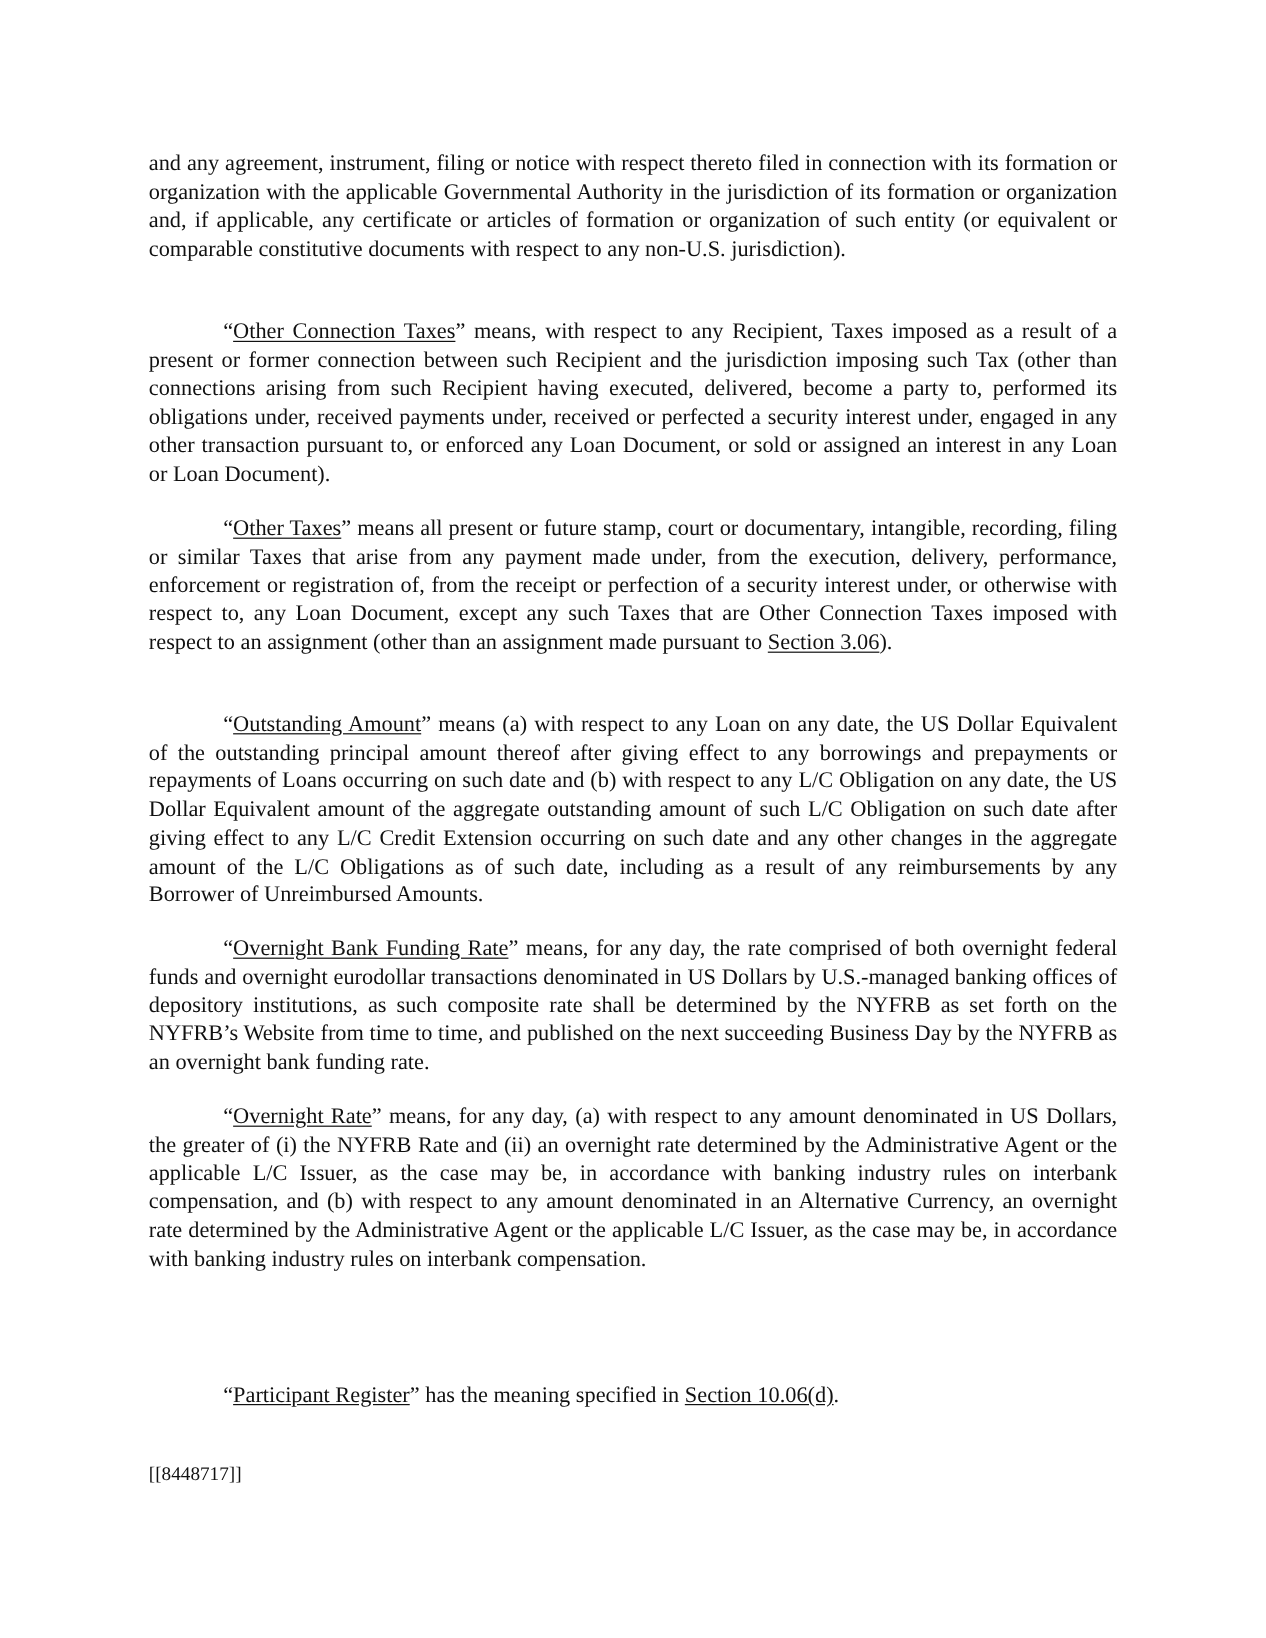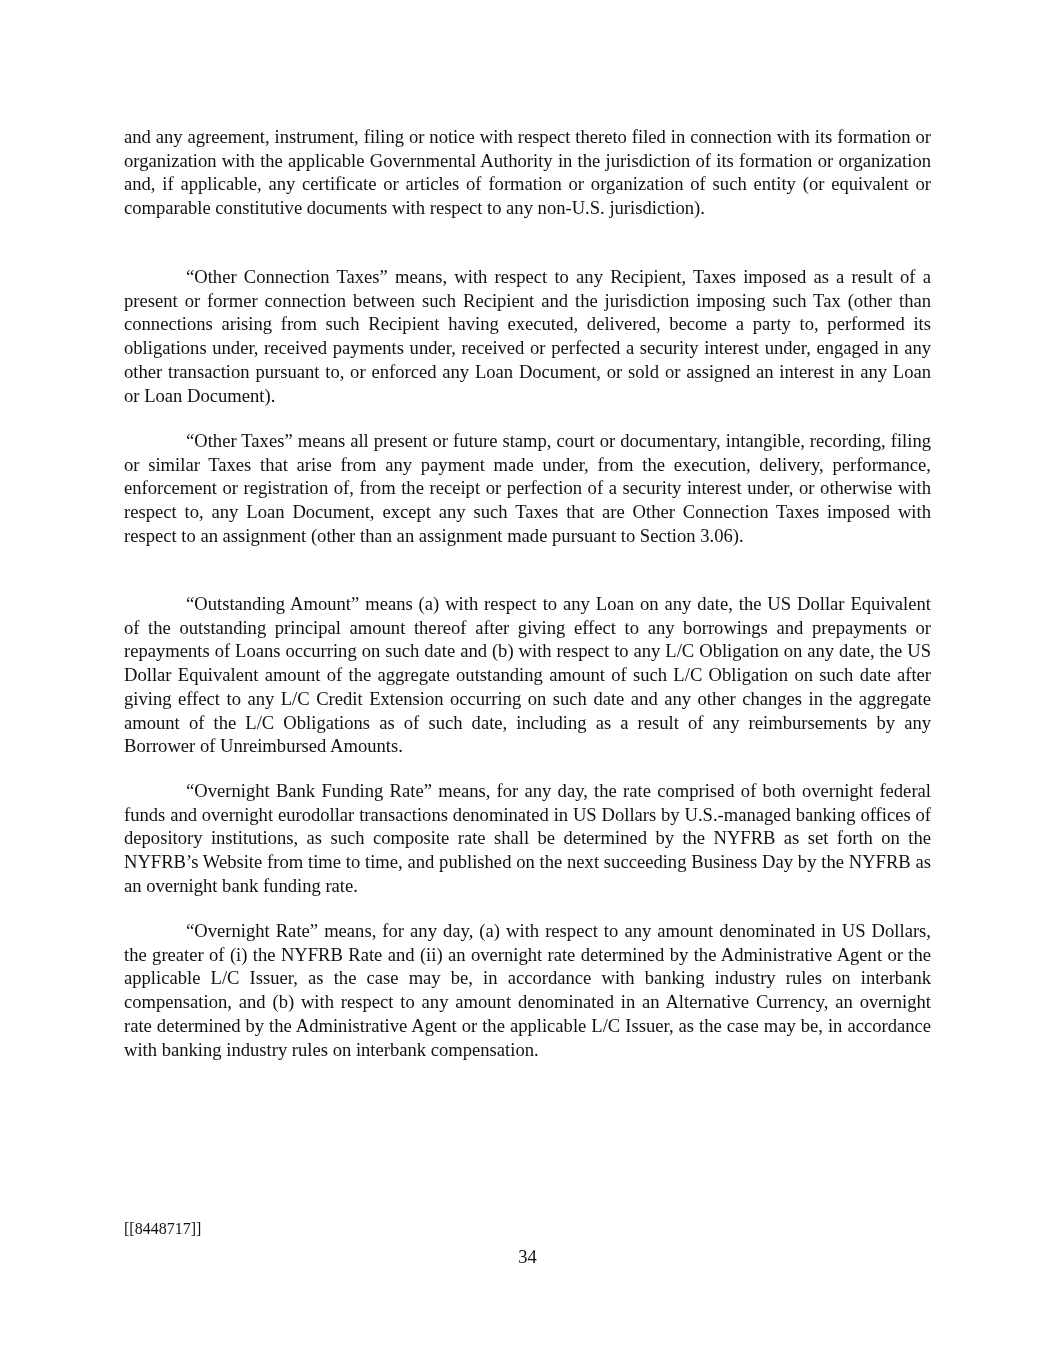--- a/index.html
+++ b/index.html
@@ -7,21 +7,21 @@
   .page {
     position: absolute; left: 0; top: 0; width: 968px; height: 1365px;
     font-family: "Liberation Serif", serif; color: #111;
   }
   .body-text {
     position: absolute; left: 124px; width: 807px;
     font-size: 18.6px; line-height: 23.7px; text-align: justify;
     margin: 0;
   }
   .indent { text-indent: 62px; }
-  .u { text-underline-offset: 2px; }
+  .u { text-decoration: underline; text-underline-offset: 2px; }
   .page-number {
     position: absolute; left: 0; width: 1055px; top: 1246px;
     text-align: center; font-size: 18.6px;
   }
   .doc-id {
     position: absolute; left: 124px; top: 1220px; font-size: 16px;
   }
 </style>
 </head>
 <body>
@@ -34,18 +34,18 @@
 
   <p class="body-text indent" style="top:429px;"><span>“</span><span class="u">Other Taxes</span><span>”</span><span> means all present or future stamp, court or documentary, intangible, recording, filing or similar Taxes that arise from any payment made under, from the execution, delivery, performance, enforcement or registration of, from the receipt or perfection of a security interest under, or otherwise with respect to, any Loan Document, except any such Taxes that are Other Connection Taxes imposed with respect to an assignment (other than an assignment made pursuant to </span><span class="u">Section 3.06</span><span>).</span></p>
 
   <p class="body-text indent" style="top:592px;"><span>“</span><span class="u">Outstanding Amount</span><span>”</span><span> means (a) with respect to any Loan on any date, the US Dollar Equivalent of the outstanding principal amount thereof after giving effect to any borrowings and prepayments or repayments of Loans occurring on such date and (b) with respect to any L/C Obligation on any date, the US Dollar Equivalent amount of the aggregate outstanding amount of such L/C Obligation on such date after giving effect to any L/C Credit Extension occurring on such date and any other changes in the aggregate amount of the L/C Obligations as of such date, including as a result of any reimbursements by any Borrower of Unreimbursed Amounts.</span></p>
 
   <p class="body-text indent" style="top:779px;"><span>“</span><span class="u">Overnight Bank Funding Rate</span><span>”</span><span> means, for any day, the rate comprised of both overnight federal funds and overnight eurodollar transactions denominated in US Dollars by U.S.-managed banking offices of depository institutions, as such composite rate shall be determined by the NYFRB as set forth on the NYFRB’s Website from time to time, and published on the next succeeding Business Day by the NYFRB as an overnight bank funding rate.</span></p>
 
   <p class="body-text indent" style="top:919px;"><span>“</span><span class="u">Overnight Rate</span><span>”</span><span> means, for any day, (a) with respect to any amount denominated in US Dollars, the greater of (i) the NYFRB Rate and (ii) an overnight rate determined by the Administrative Agent or the applicable L/C Issuer, as the case may be, in accordance with banking industry rules on interbank compensation, and (b) with respect to any amount denominated in an Alternative Currency, an overnight rate determined by the Administrative Agent or the applicable L/C Issuer, as the case may be, in accordance with banking industry rules on interbank compensation.</span></p>
 
 
+  <p class="body-text indent" style="top:1151px;"><span>“</span><span class="u">Participant Register</span><span>”</span><span> has the meaning specified in </span><span class="u">Section 10.06(d)</span><span>.</span></p>
 
-  <div class="page-number">34</div>
 
   <div class="doc-id">[[8448717]]</div>
 
 </div>
 
 </body></html>

